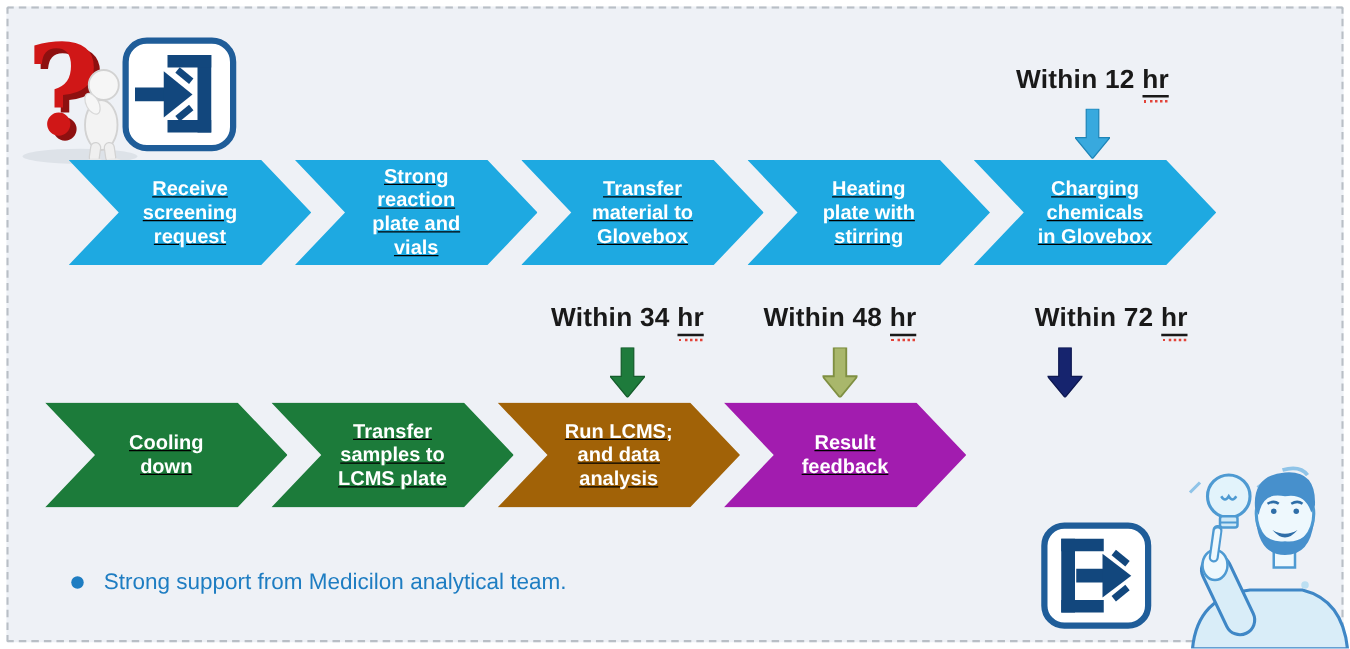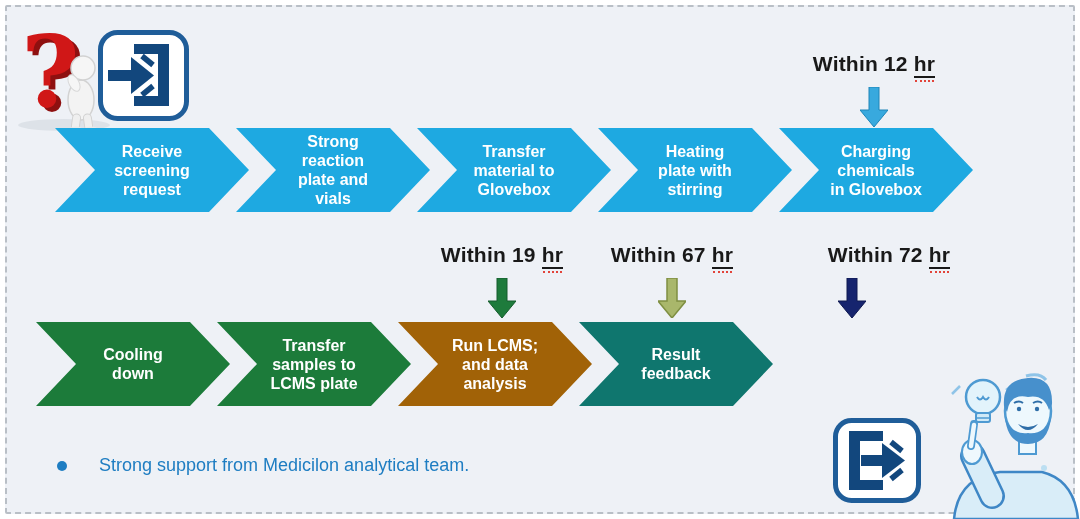--- a/index.html
+++ b/index.html
@@ -2,48 +2,48 @@
 <html><head>
 <meta charset="utf-8">
 <style>
   html,body{margin:0;padding:0;background:#ffffff;}
   .canvas{position:relative;width:1080px;height:519px;background:#ffffff;overflow:hidden;
           font-family:"Liberation Sans",sans-serif;}
   .panel{position:absolute;left:5px;top:5px;right:5px;bottom:5px;background:#eef1f6;
          border:2px dashed #b9bfc6;border-radius:2px;}
 
   
-  .row{position:absolute;display:flex;}
+  .row{position:absolute;display:flex;text-decoration:underline;}
   .row1{left:55px;top:128px;}
   .row2{left:36px;top:322px;}
   .chev{width:194px;height:84px;display:flex;align-items:center;justify-content:center;
         text-align:center;color:#ffffff;font-weight:bold;font-size:16px;line-height:19px;
         white-space:pre-line;
         clip-path:polygon(0 0,154px 0,100% 50%,154px 100%,0 100%,40px 50%);}
   .chev + .chev{margin-left:-13px;}
   .c-blue {background:#1ea9e1;}
   .c-green{background:#1c7b3a;}
   .c-olive{background:#a16207;}
-  .c-navy {background:#0f766e;}
+  .c-navy {background:#a21caf;}
 
   
   .anno{position:absolute;width:240px;transform:translateX(-50%);text-align:center;
         font-size:21px;font-weight:bold;color:#191919;letter-spacing:0.2px;}
   .u{display:inline-block;border-bottom:2px solid #191919;position:relative;line-height:1.15;}
   .u::after{content:"";position:absolute;left:1px;right:1px;bottom:-6px;
             border-top:2px dotted #e2443a;}
 
   .varrow{position:absolute;width:28px;height:40px;}
   .a12 polygon{fill:#38a9de;stroke:#1e85b8;stroke-width:1;}
   .a24 polygon{fill:#1e7b3c;stroke:#155c2c;stroke-width:1;}
   .a48 polygon{fill:#a9b76b;stroke:#7f8f42;stroke-width:1.5;}
   .a72 polygon{fill:#16246e;stroke:#0e1850;stroke-width:1;}
 
   
-  .foot{position:absolute;left:57px;top:455px;display:flex;align-items:center;gap:32px;
+  .foot{position:absolute;left:57px;top:455px;display:flex;align-items:center;gap:16px;
         color:#1e7dc2;font-size:18px;}
   .dot{width:10px;height:10px;border-radius:50%;background:#1e7dc2;flex:0 0 auto;}
 
   .abs{position:absolute;}
 </style>
 </head>
 <body>
 
 <div class="canvas">
 
@@ -99,28 +99,28 @@
 Glovebox</span></div>
     <div class="chev c-blue"><span>Heating
 plate with
 stirring</span></div>
     <div class="chev c-blue"><span>Charging
 chemicals
 in Glovebox</span></div>
   </div>
 
   <div class="anno" style="left:502px;top:243px;">
-    <span>Within 19 </span><span class="u">hr</span>
+    <span>Within 34 </span><span class="u">hr</span>
   </div>
   <svg class="varrow a24" style="left:488px;top:278px;" viewBox="0 0 28 40">
     <polygon points="9,0 19,0 19,23 28,23 14,40 0,23 9,23"></polygon>
   </svg>
 
   <div class="anno" style="left:672px;top:243px;">
-    <span>Within 67 </span><span class="u">hr</span>
+    <span>Within 48 </span><span class="u">hr</span>
   </div>
   <svg class="varrow a48" style="left:658px;top:278px;" viewBox="0 0 28 40">
     <polygon points="9,0 19,0 19,23 28,23 14,40 0,23 9,23"></polygon>
   </svg>
 
   <div class="anno" style="left:889px;top:243px;">
     <span>Within 72 </span><span class="u">hr</span>
   </div>
   <svg class="varrow a72" style="left:838px;top:278px;" viewBox="0 0 28 40">
     <polygon points="9,0 19,0 19,23 28,23 14,40 0,23 9,23"></polygon>

